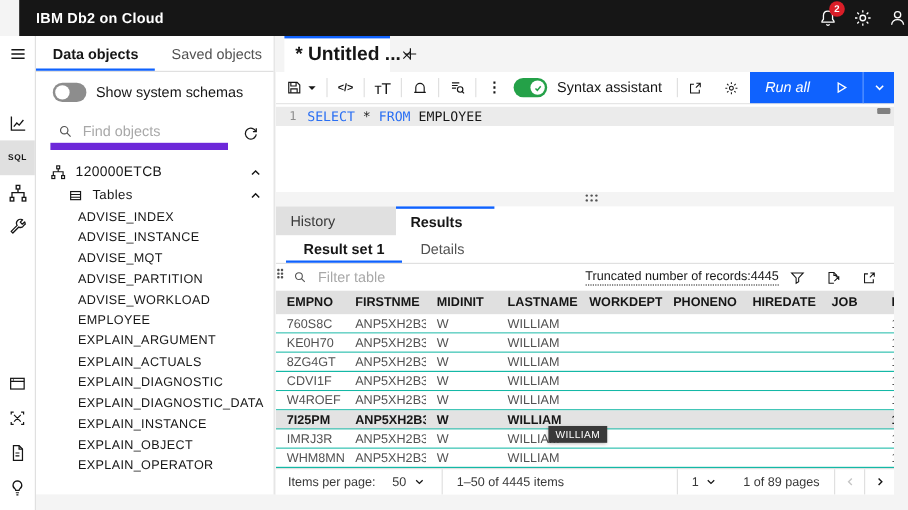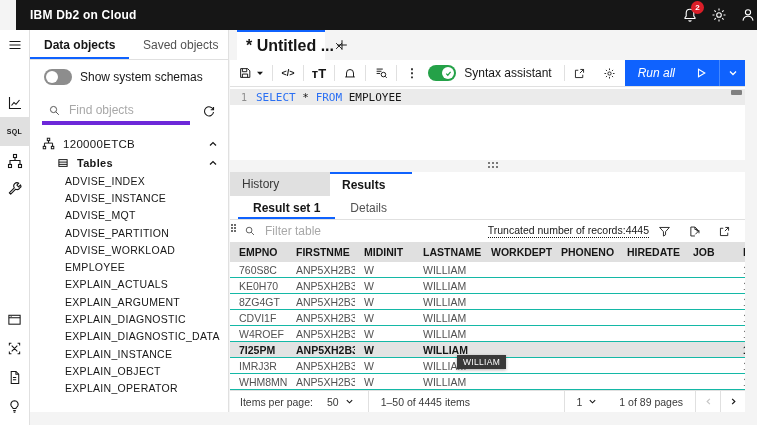--- a/index.html
+++ b/index.html
@@ -35,28 +35,28 @@
   .obj-tab { flex:1; display:flex; align-items:center; padding-left:14px; font-size:12px; color:#525252; cursor:pointer; }
   .obj-tab.active { color:#161616; font-weight:700; box-shadow:inset 0 -2px 0 #0f62fe; }
   .toggle-row { display:flex; align-items:center; height:34px; flex:0 0 34px; padding-left:14px; }
   .toggle { width:28px; height:16px; border-radius:8px; background:#8d8d8d; position:relative; cursor:pointer; flex:0 0 28px; }
   .toggle .knob { position:absolute; left:2px; top:2px; width:12px; height:12px; border-radius:50%; background:#fff;
                   display:flex; align-items:center; justify-content:center; }
   .toggle.on { background:#24a148; }
   .toggle.on .knob { left:auto; right:2px; }
   .toggle-label { margin-left:8px; font-size:12px; }
   .search-row { display:flex; align-items:center; height:36px; flex:0 0 36px; padding-left:12px; }
-  .search-box { width:148px; height:26px; display:flex; align-items:center; border-bottom:4px solid #6d28d9; }
+  .search-box { width:148px; height:26px; display:flex; align-items:center; border-bottom:6px solid #6d28d9; }
   .search-box input { border:0; outline:0; background:transparent; width:100%; font-size:12px;
                       font-family:"Liberation Sans",sans-serif; color:#161616; margin-left:8px; }
   .search-box input::placeholder { color:#a8a8a8; }
   .refresh-btn { margin-left:12px; cursor:pointer; }
   .tree { flex:1; overflow:hidden; padding-top:4px; }
   .tree-row { display:flex; align-items:center; height:19px; padding:0 10px 0 12px; cursor:pointer; }
-  .tree-row.lvl2 { padding-left:27px;font-weight:bold; }
+  .tree-row.lvl2 { padding-left:27px; }
   .tree-row .lbl { margin-left:8px; font-size:11px; letter-spacing:.3px; }
   .tree-row .chev { margin-left:auto; color:#161616; }
   .titem { height:17.3px; display:flex; align-items:center; padding-left:35px; font-size:10.5px;
            letter-spacing:.3px; cursor:pointer; white-space:nowrap; }
 
   
   .main { position:absolute; left:230px; top:30px; width:527px; height:395px; }
 
   .tabbar { position:absolute; left:0; top:0; height:30px; display:flex; }
   .ed-tab { margin-left:7px; width:88px; background:#fff; border-top:2px solid #0f62fe;
@@ -64,21 +64,21 @@
   .ed-tab .t { font-size:16px; font-weight:700; white-space:nowrap; }
   .ed-tab .x { margin-left:auto; cursor:pointer; }
   .newtab { width:34px; height:30px; display:flex; align-items:center; justify-content:center; cursor:pointer; }
 
   .toolbar { position:absolute; left:0; top:30px; width:515px; height:27px; background:#fff;
              border-bottom:1px solid #e0e0e0; display:flex; align-items:center; }
   .tb-btn { width:30px; height:100%; display:flex; align-items:center; justify-content:center; cursor:pointer; color:#161616; }
   .tb-save { width:42px; gap:4px; }
   .tb-sep { width:1px; height:16px; background:#e0e0e0; }
   .glyph { font-size:9px; font-weight:700; letter-spacing:0; }
-  .glyph-tt { font-size:13px; font-weight:700; }
+  .glyph-tt { font-size:13px; font-weight:400; }
   .glyph-more { font-size:12px; font-weight:700; }
   .tb-right { margin-left:auto; display:flex; align-items:center; height:100%; }
   .syn-label { font-size:12px; margin:0 12px 0 8px; }
   .tb-iconbtn { width:30px; height:100%; display:flex; align-items:center; justify-content:center; cursor:pointer; }
   .run-all { height:100%; background:#0f62fe; color:#fff; display:flex; align-items:center;
              padding:0 13px; font-size:12px; cursor:pointer;font-style:italic; }
   .run-all .rlbl { margin-right:22px; }
   .run-caret { height:100%; width:26px; background:#0f62fe; border-left:1px solid #4589ff;
                display:flex; align-items:center; justify-content:center; cursor:pointer; color:#fff; }
 
@@ -334,25 +334,25 @@
 
         <div class="titem">
           <span>ADVISE_WORKLOAD</span>
         </div>
 
         <div class="titem">
           <span>EMPLOYEE</span>
         </div>
 
         <div class="titem">
+          <span>EXPLAIN_ARGUMENT</span>
+        </div>
+
+        <div class="titem">
           <span>EXPLAIN_ACTUALS</span>
-        </div>
-
-        <div class="titem">
-          <span>EXPLAIN_ARGUMENT</span>
         </div>
 
         <div class="titem">
           <span>EXPLAIN_DIAGNOSTIC</span>
         </div>
 
         <div class="titem">
           <span>EXPLAIN_DIAGNOSTIC_DATA</span>
         </div>
 

